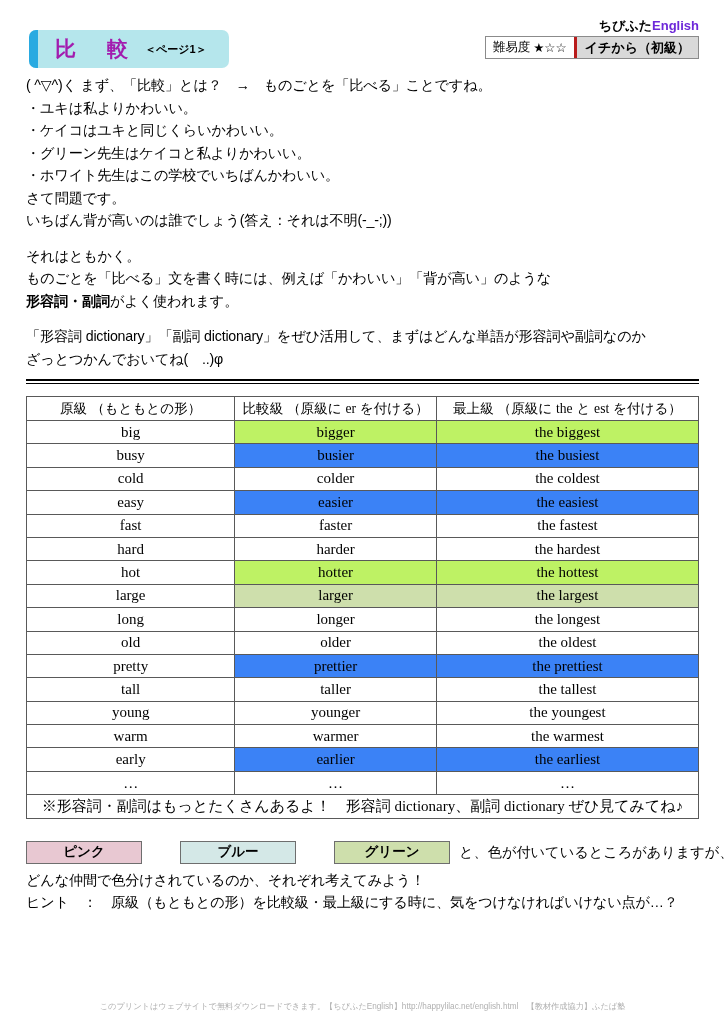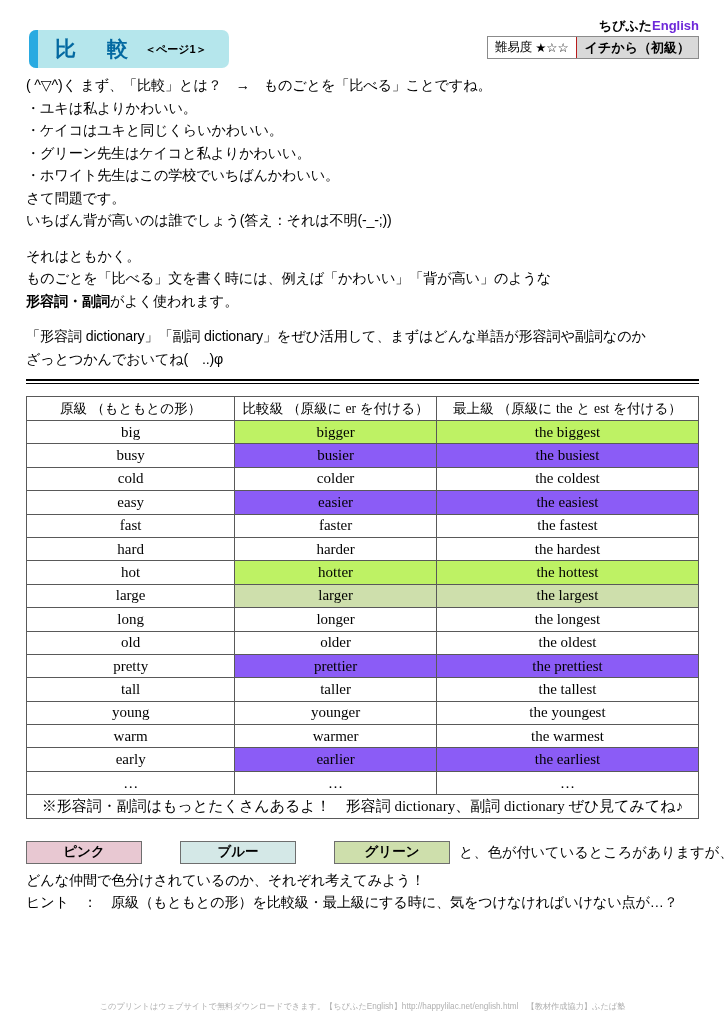--- a/index.html
+++ b/index.html
@@ -45,21 +45,21 @@
     height: 38px;
     background: #29aae1;
     border-radius: 7px 0 0 7px;
     flex: 0 0 auto;
   }
   .title-text {
     font-size: 21px;
     font-weight: 700;
     letter-spacing: 5px;
     margin-left: 17px;
-    color: #0369a1;
+    color: #a21caf;
   }
   .title-sub {
     font-size: 11px;
     font-weight: 700;
     margin-left: 12px;
     color: #000;
   }
 
   .brand-block {
     position: absolute;
@@ -89,21 +89,21 @@
     white-space: nowrap;
   }
   .stars { letter-spacing: 0px; margin-left: 3px; }
   .level-right {
     padding: 0 8px;
     font-size: 13px;
     font-weight: 700;
     display: flex;
     align-items: center;
     background: #d9d9d9;
-    border-left: 1px solid #b91c1c;
+    border-left: 3px solid #b91c1c;
     white-space: nowrap;
   }
 
   
   .body-line {
     font-size: 14.2px;
     line-height: 22.5px;
     margin: 0;
     white-space: nowrap;
     letter-spacing: -0.2px;
@@ -143,21 +143,21 @@
     font-size: 13.6px;
     font-weight: 400;
     height: 23px;
     white-space: nowrap;
   }
   th .mini { font-family: "Liberation Serif", "DejaVu Serif", serif; }
   col.c1 { width: 31%; }
   col.c2 { width: 30%; }
   col.c3 { width: 39%; }
   tr.pink td.hl { background: #bef264; }
-  tr.blue td.hl { background: #8b5cf6; }
+  tr.blue td.hl { background: #3b82f6; }
   tr.green td.hl { background: #cedfac; }
   td.note {
     font-family: "Liberation Sans", "DejaVu Sans", sans-serif;
     font-size: 14px;
     text-align: left;
     padding-left: 6px;
     height: 25px;
     white-space: nowrap;
   }
 

